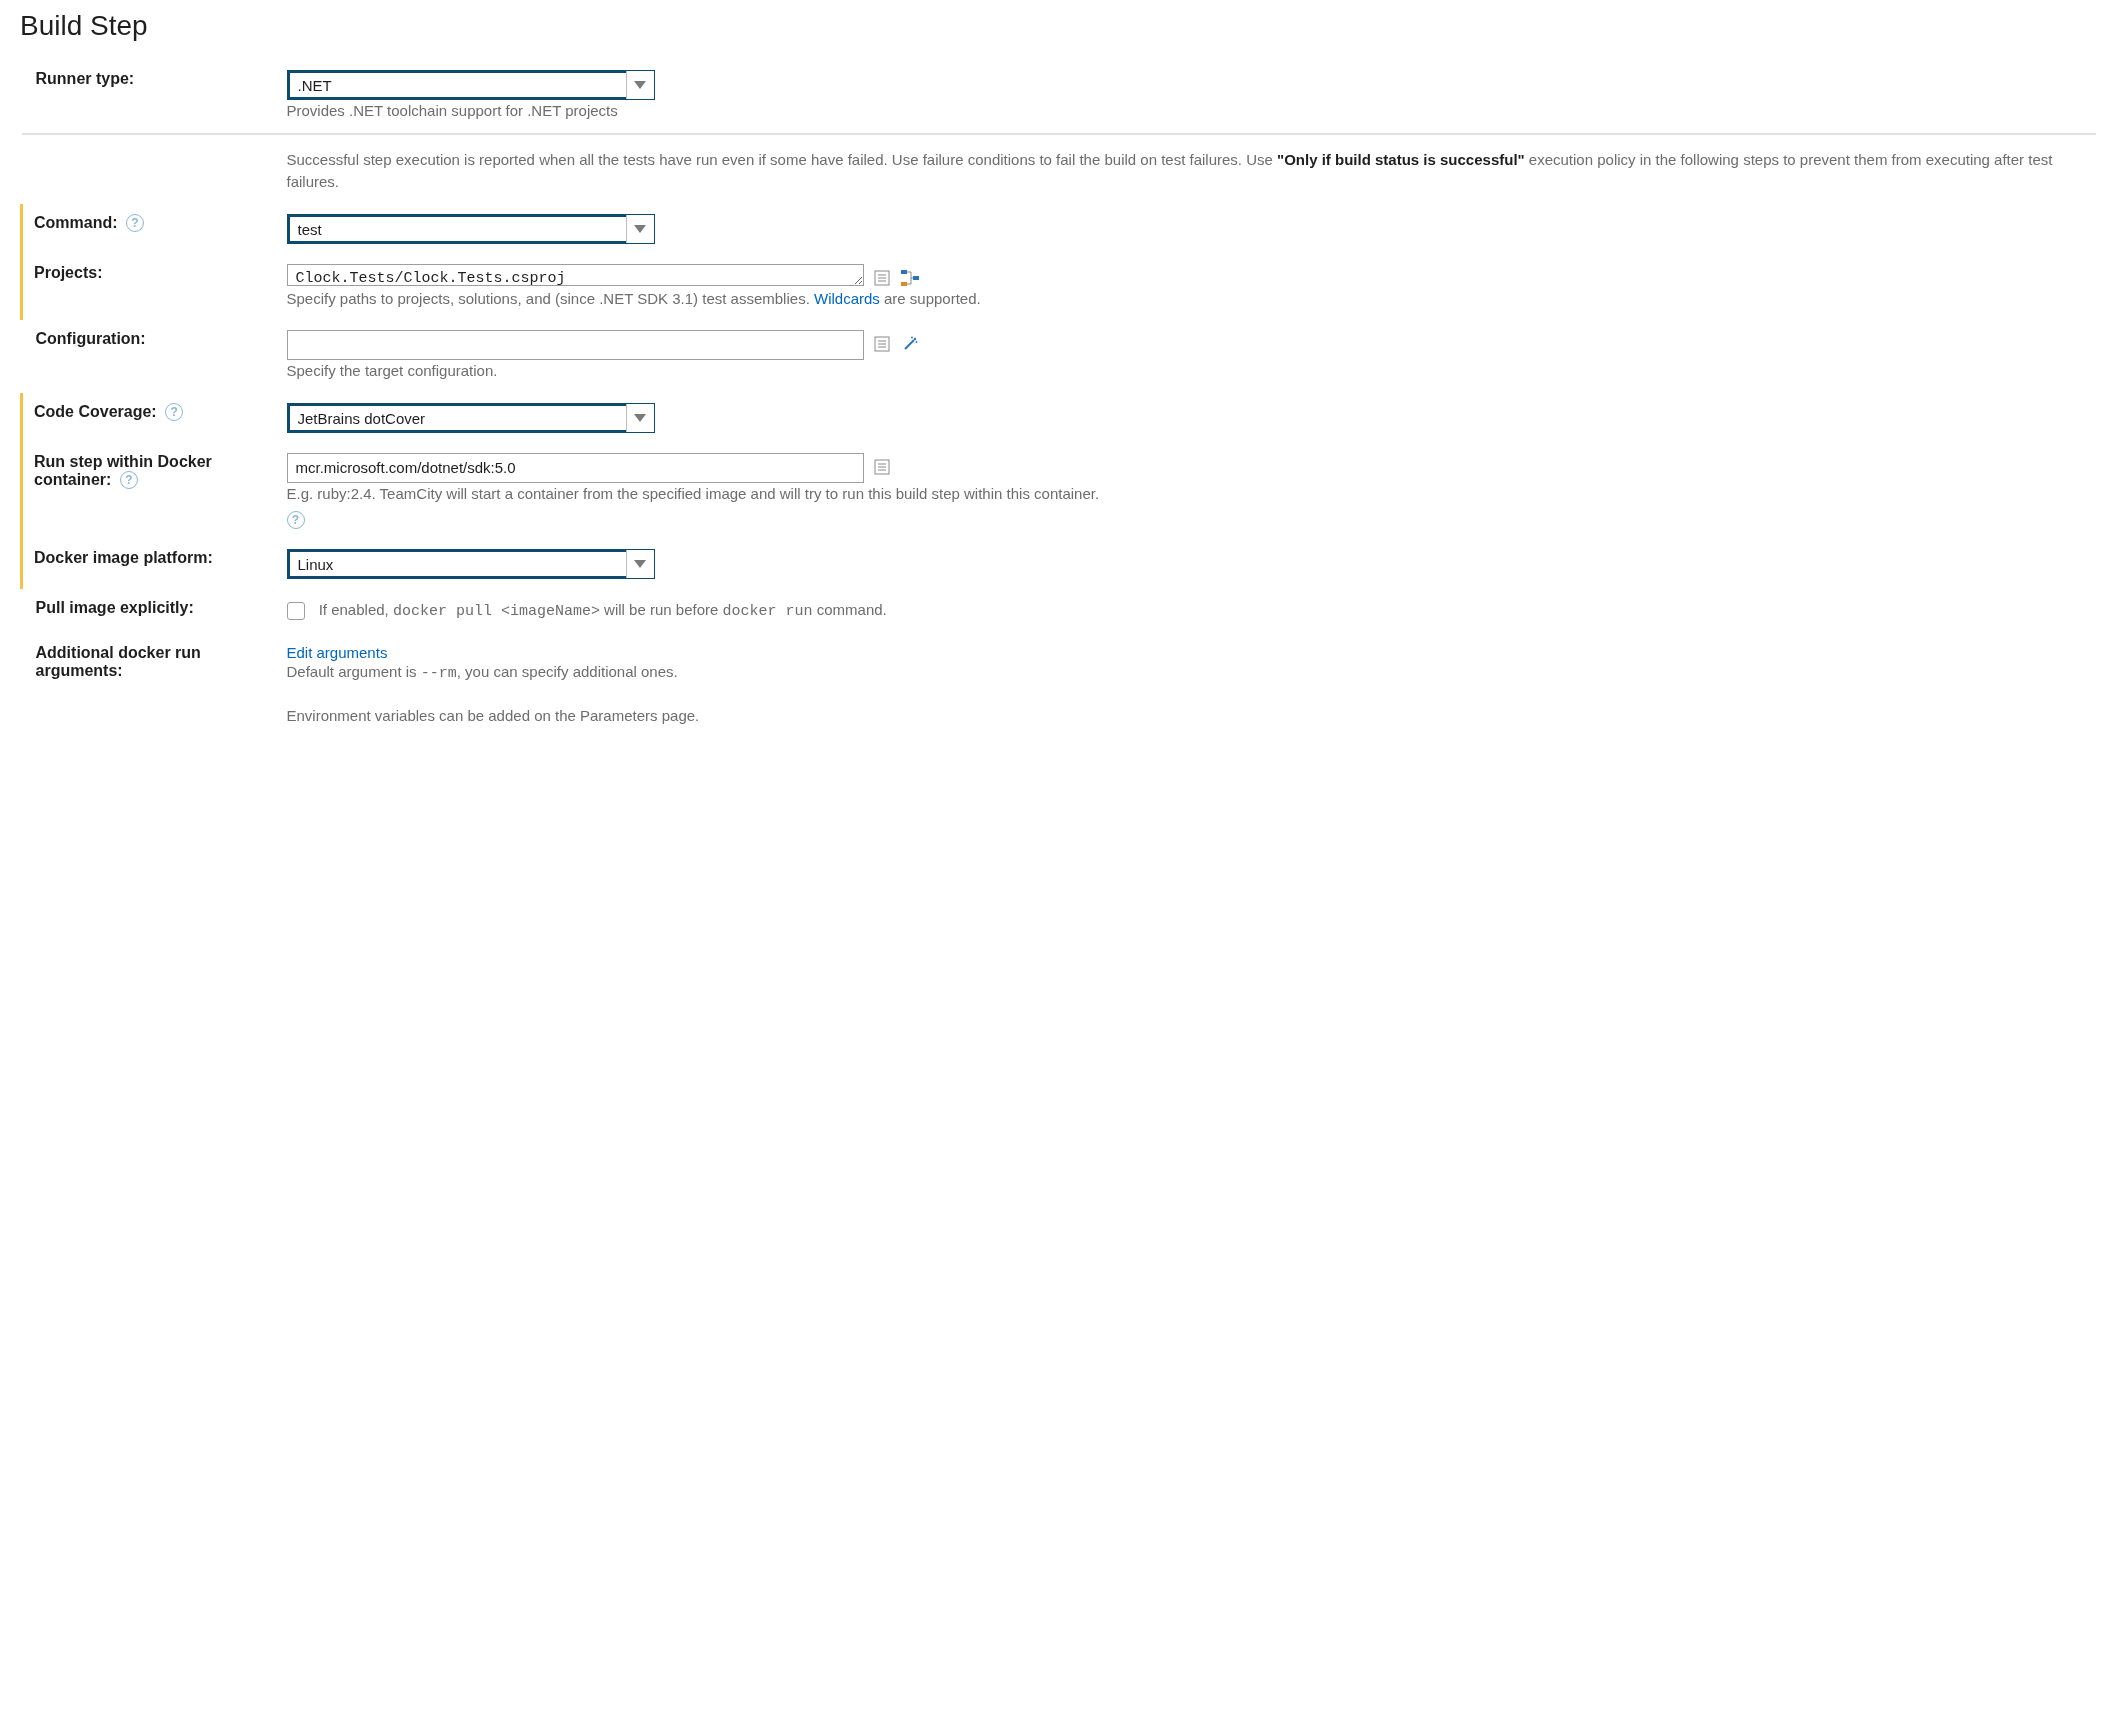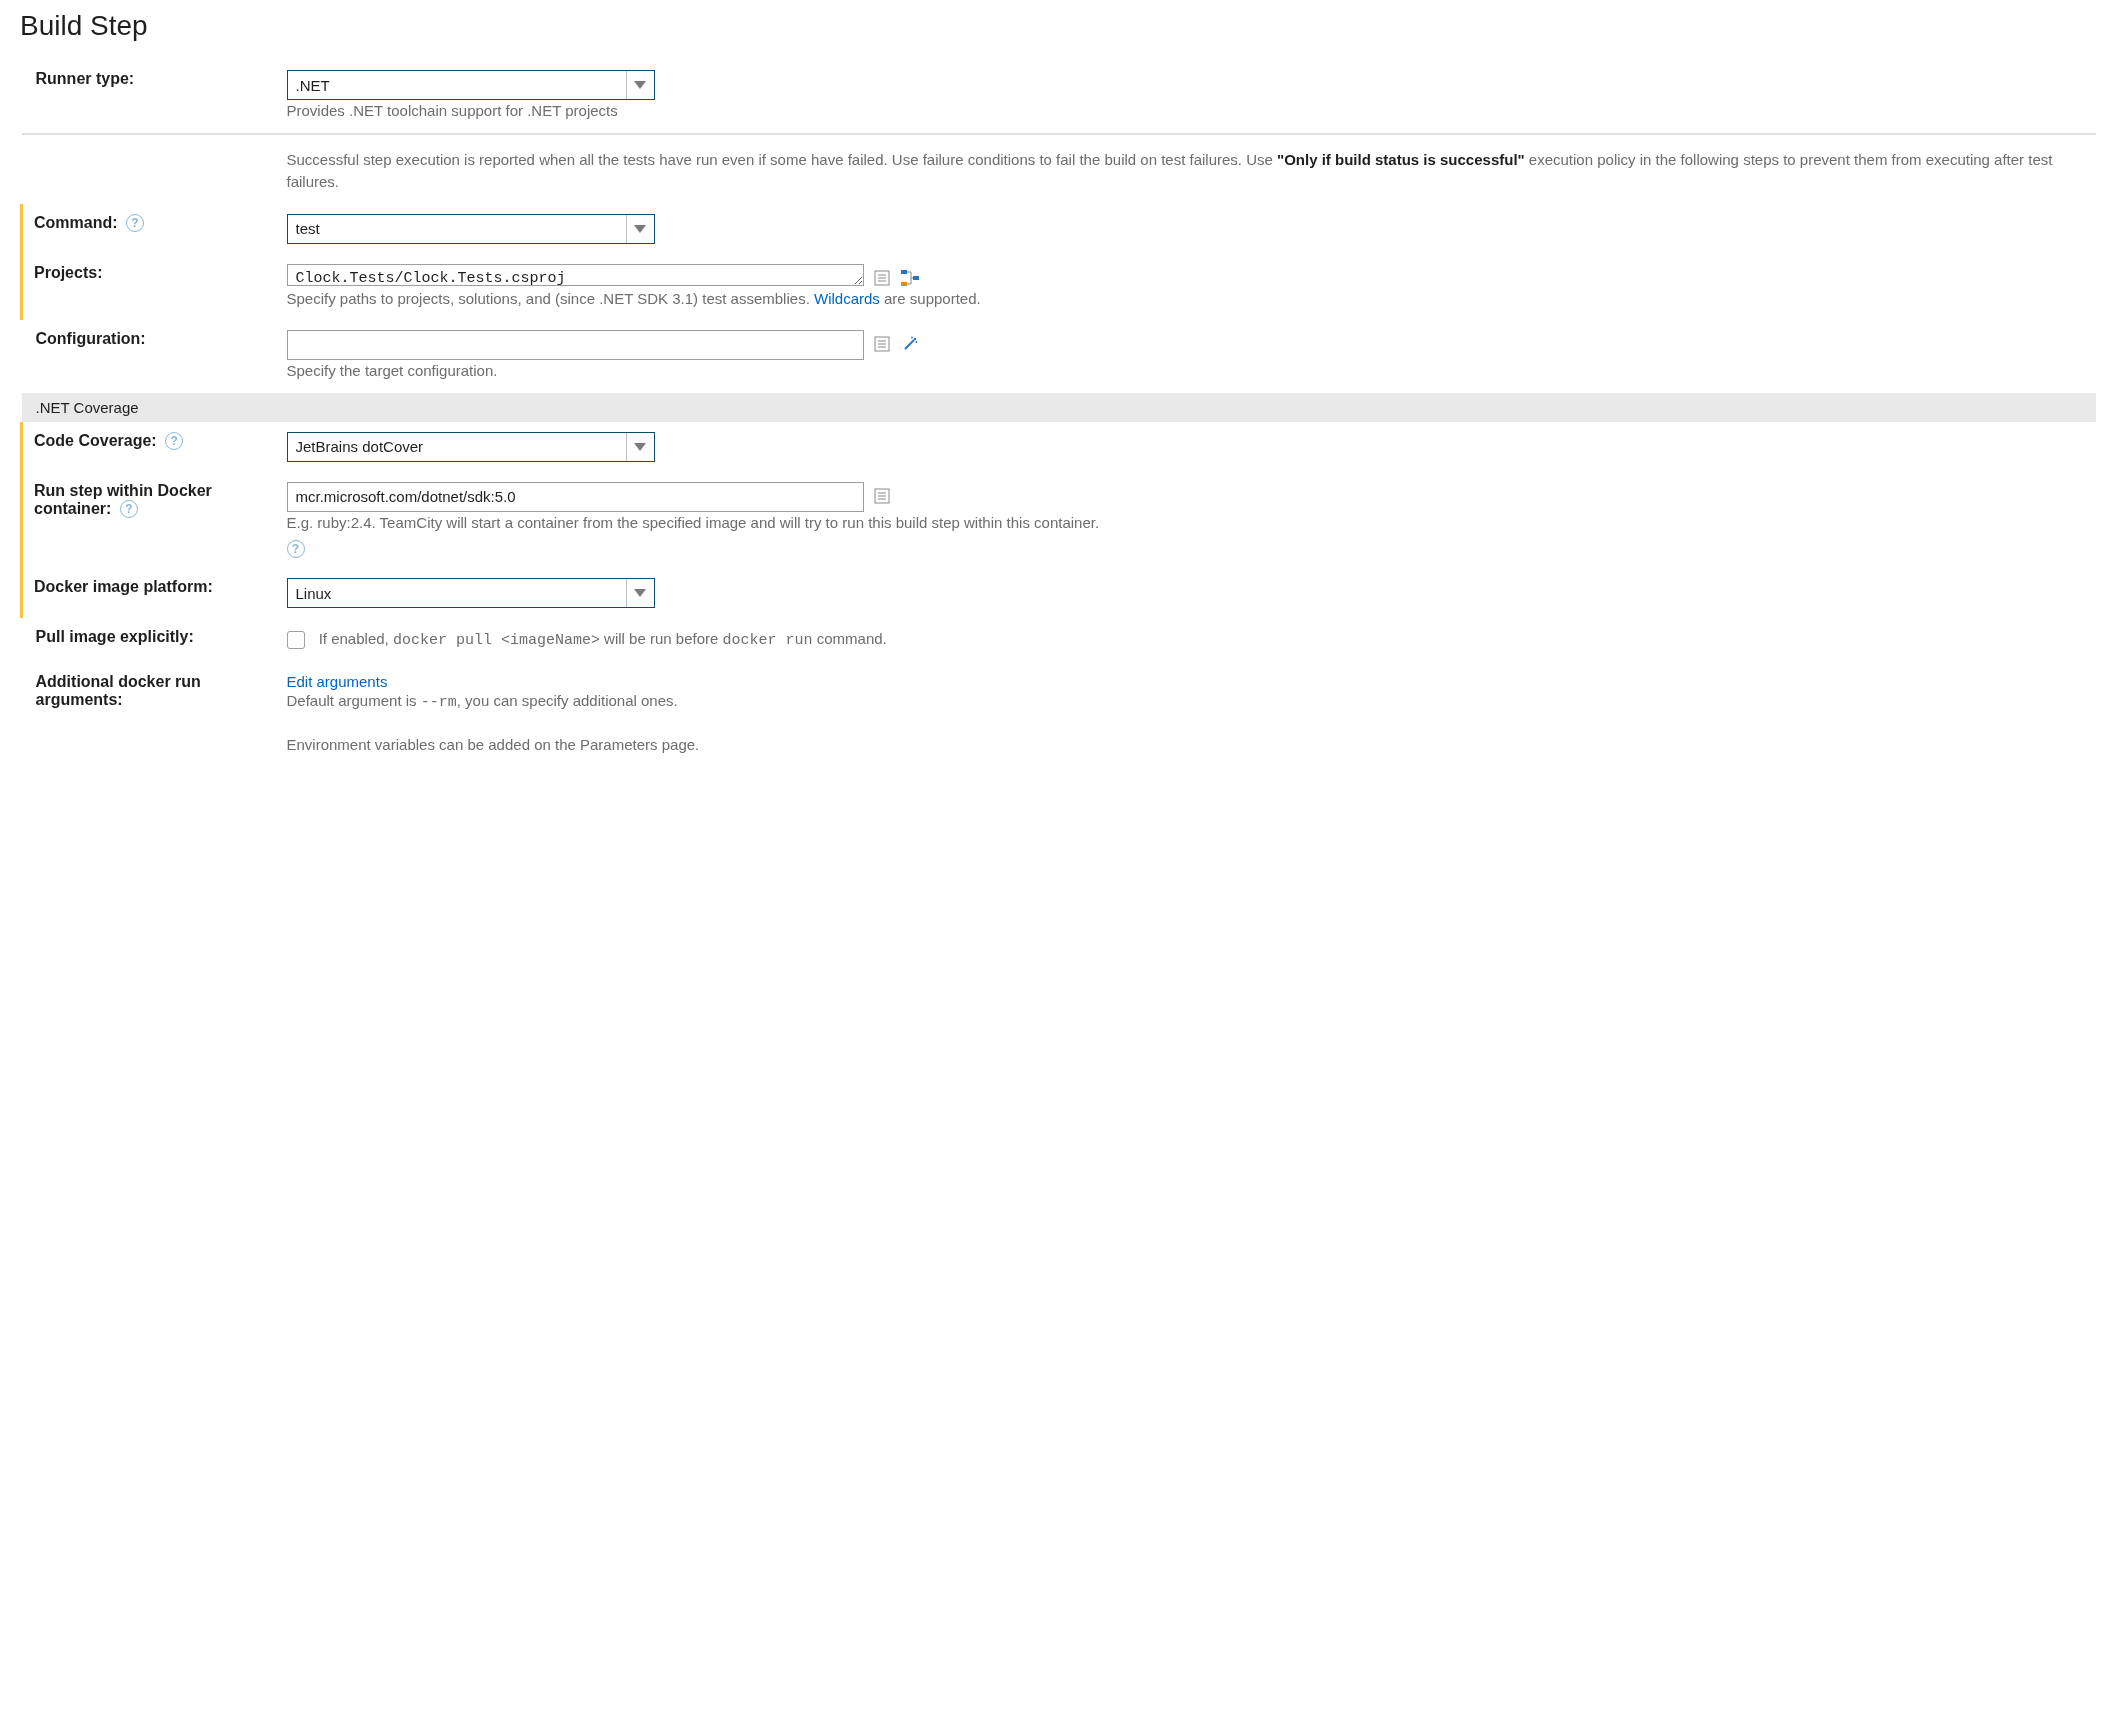--- a/index.html
+++ b/index.html
@@ -58,21 +58,21 @@
     .select-wrap {
       position: relative;
       display: inline-block;
     }
     .select-wrap select {
       appearance: none;
       -webkit-appearance: none;
       width: 368px;
       height: 30px;
       padding: 4px 34px 4px 8px;
-      border: 1px solid #0c4a6e;
+      border: 3px solid #0c4a6e;
       background: #fff;
       font-family: inherit;
       font-size: 15px;
       color: #1e1e1e;
     }
     .select-arrow {
       position: absolute;
       right: 1px; top: 1px; bottom: 1px;
       width: 28px;
       border-left: 1px solid #bdbdbd;
@@ -251,23 +251,20 @@
                   <circle cx="10" cy="1.5" r="0.9" fill="#2a72c4"></circle>
                   <circle cx="14.5" cy="6" r="0.9" fill="#2a72c4"></circle>
                 </svg>
           </span>
         </div>
       </div>
       <div class="help-text">Specify the target configuration.</div>
     </td>
   </tr>
 
-  <tr class="section-header">
-    <td colspan="2">.NET Coverage</td>
-  </tr>
   <tr class="indicator-row">
     <td class="label-cell indent">
       <span>Code Coverage:</span>
       <span class="help-icon">?</span>
     </td>
     <td class="value-cell">
       <div class="select-wrap">
         <select>
           <option>JetBrains dotCover</option>
         </select>

